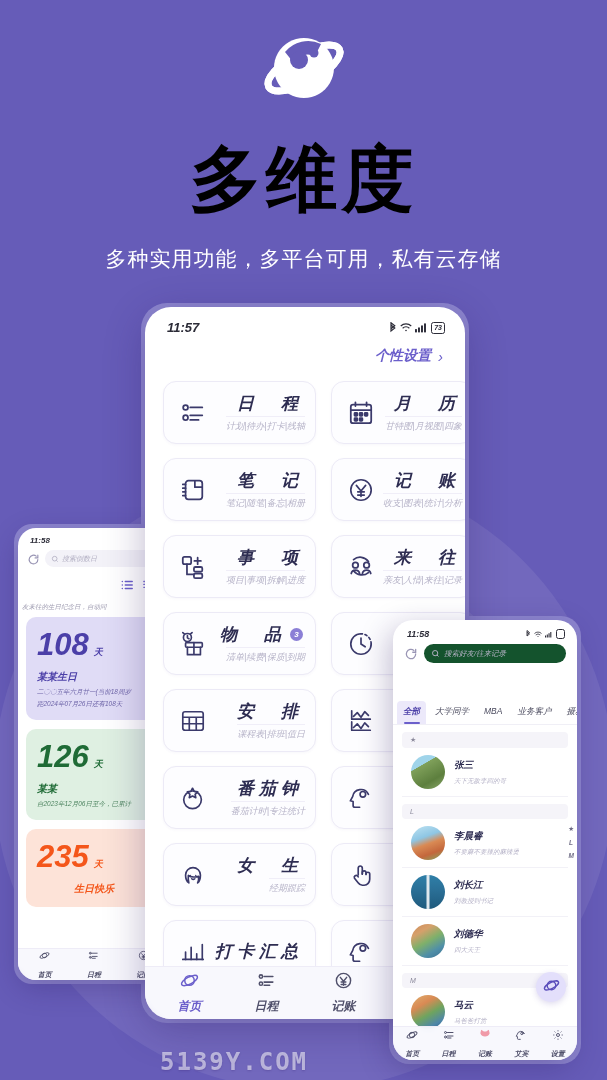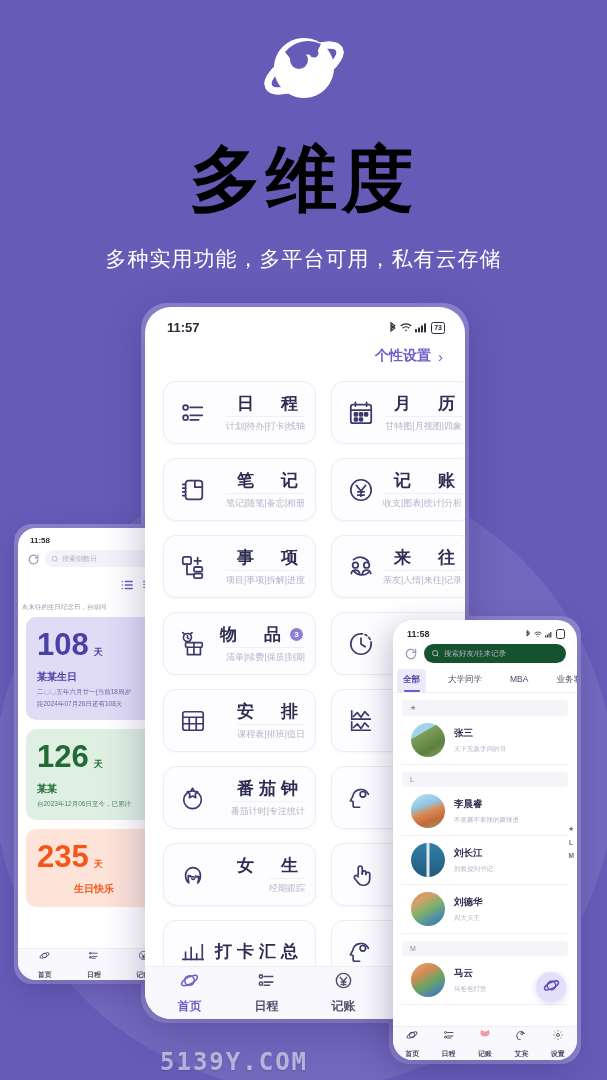--- a/index.html
+++ b/index.html
@@ -32,21 +32,21 @@
     line-height: 1.1;
   }
   .hero-sub {
     margin-top: 26px;
     font-size: 21px;
     color: #ffffff;
     letter-spacing: 1px;
   }
 
   
-  .phone { position: absolute; background: #ffffff; overflow: hidden; }
+  .phone { position: absolute; background: #ffffff; overflow: hidden; font-style: italic; }
 
   
   #phone-main {
     left: 145px; top: 307px;
     width: 320px; height: 712px;
     border-radius: 26px;
     box-shadow: 0 10px 40px rgba(40,20,90,0.30);
     z-index: 3;
   }
   
@@ -184,21 +184,21 @@
   .nav-left .nav-item .nl { font-size: 7px; }
 
   
   .rp-search { display: flex; align-items: center; gap: 6px; padding: 3px 11px 6px 11px; }
   .rp-refresh { width: 14px; height: 14px; flex: 0 0 14px; color: #9a96b5; }
   .rp-searchbox {
     flex: 1; height: 19px; border-radius: 10px; background: #14532d;
     display: flex; align-items: center; gap: 4px; padding: 0 7px;
     font-size: 7.5px; color: #b4b1c4;
   }
-  .rp-tabs { display: flex; align-items: stretch; gap: 16px; padding: 0 4px; border-bottom: 1px solid #f0eff6; }
+  .rp-tabs { display: flex; align-items: stretch; gap: 3px; padding: 0 4px; border-bottom: 1px solid #f0eff6; margin-top: 32px; }
   .rp-tab {
     padding: 5px 6px 6px 6px; font-size: 8.5px; color: #4a4a5e; white-space: nowrap;
     position: relative;
   }
   .rp-tab.active { color: #4b3fa8; font-weight: bold; background: #ece9fa; border-radius: 4px 4px 0 0; }
   .rp-tab.active::after {
     content: ""; position: absolute; left: 50%; transform: translateX(-50%);
     bottom: 0; width: 16px; height: 2px; background: #6B5FCB; border-radius: 1px;
   }
   .rp-section { margin: 7px 9px 0 9px; background: #f5f4f9; border-radius: 4px; padding: 4px 8px; font-size: 7px; color: #8c8a9c; }

